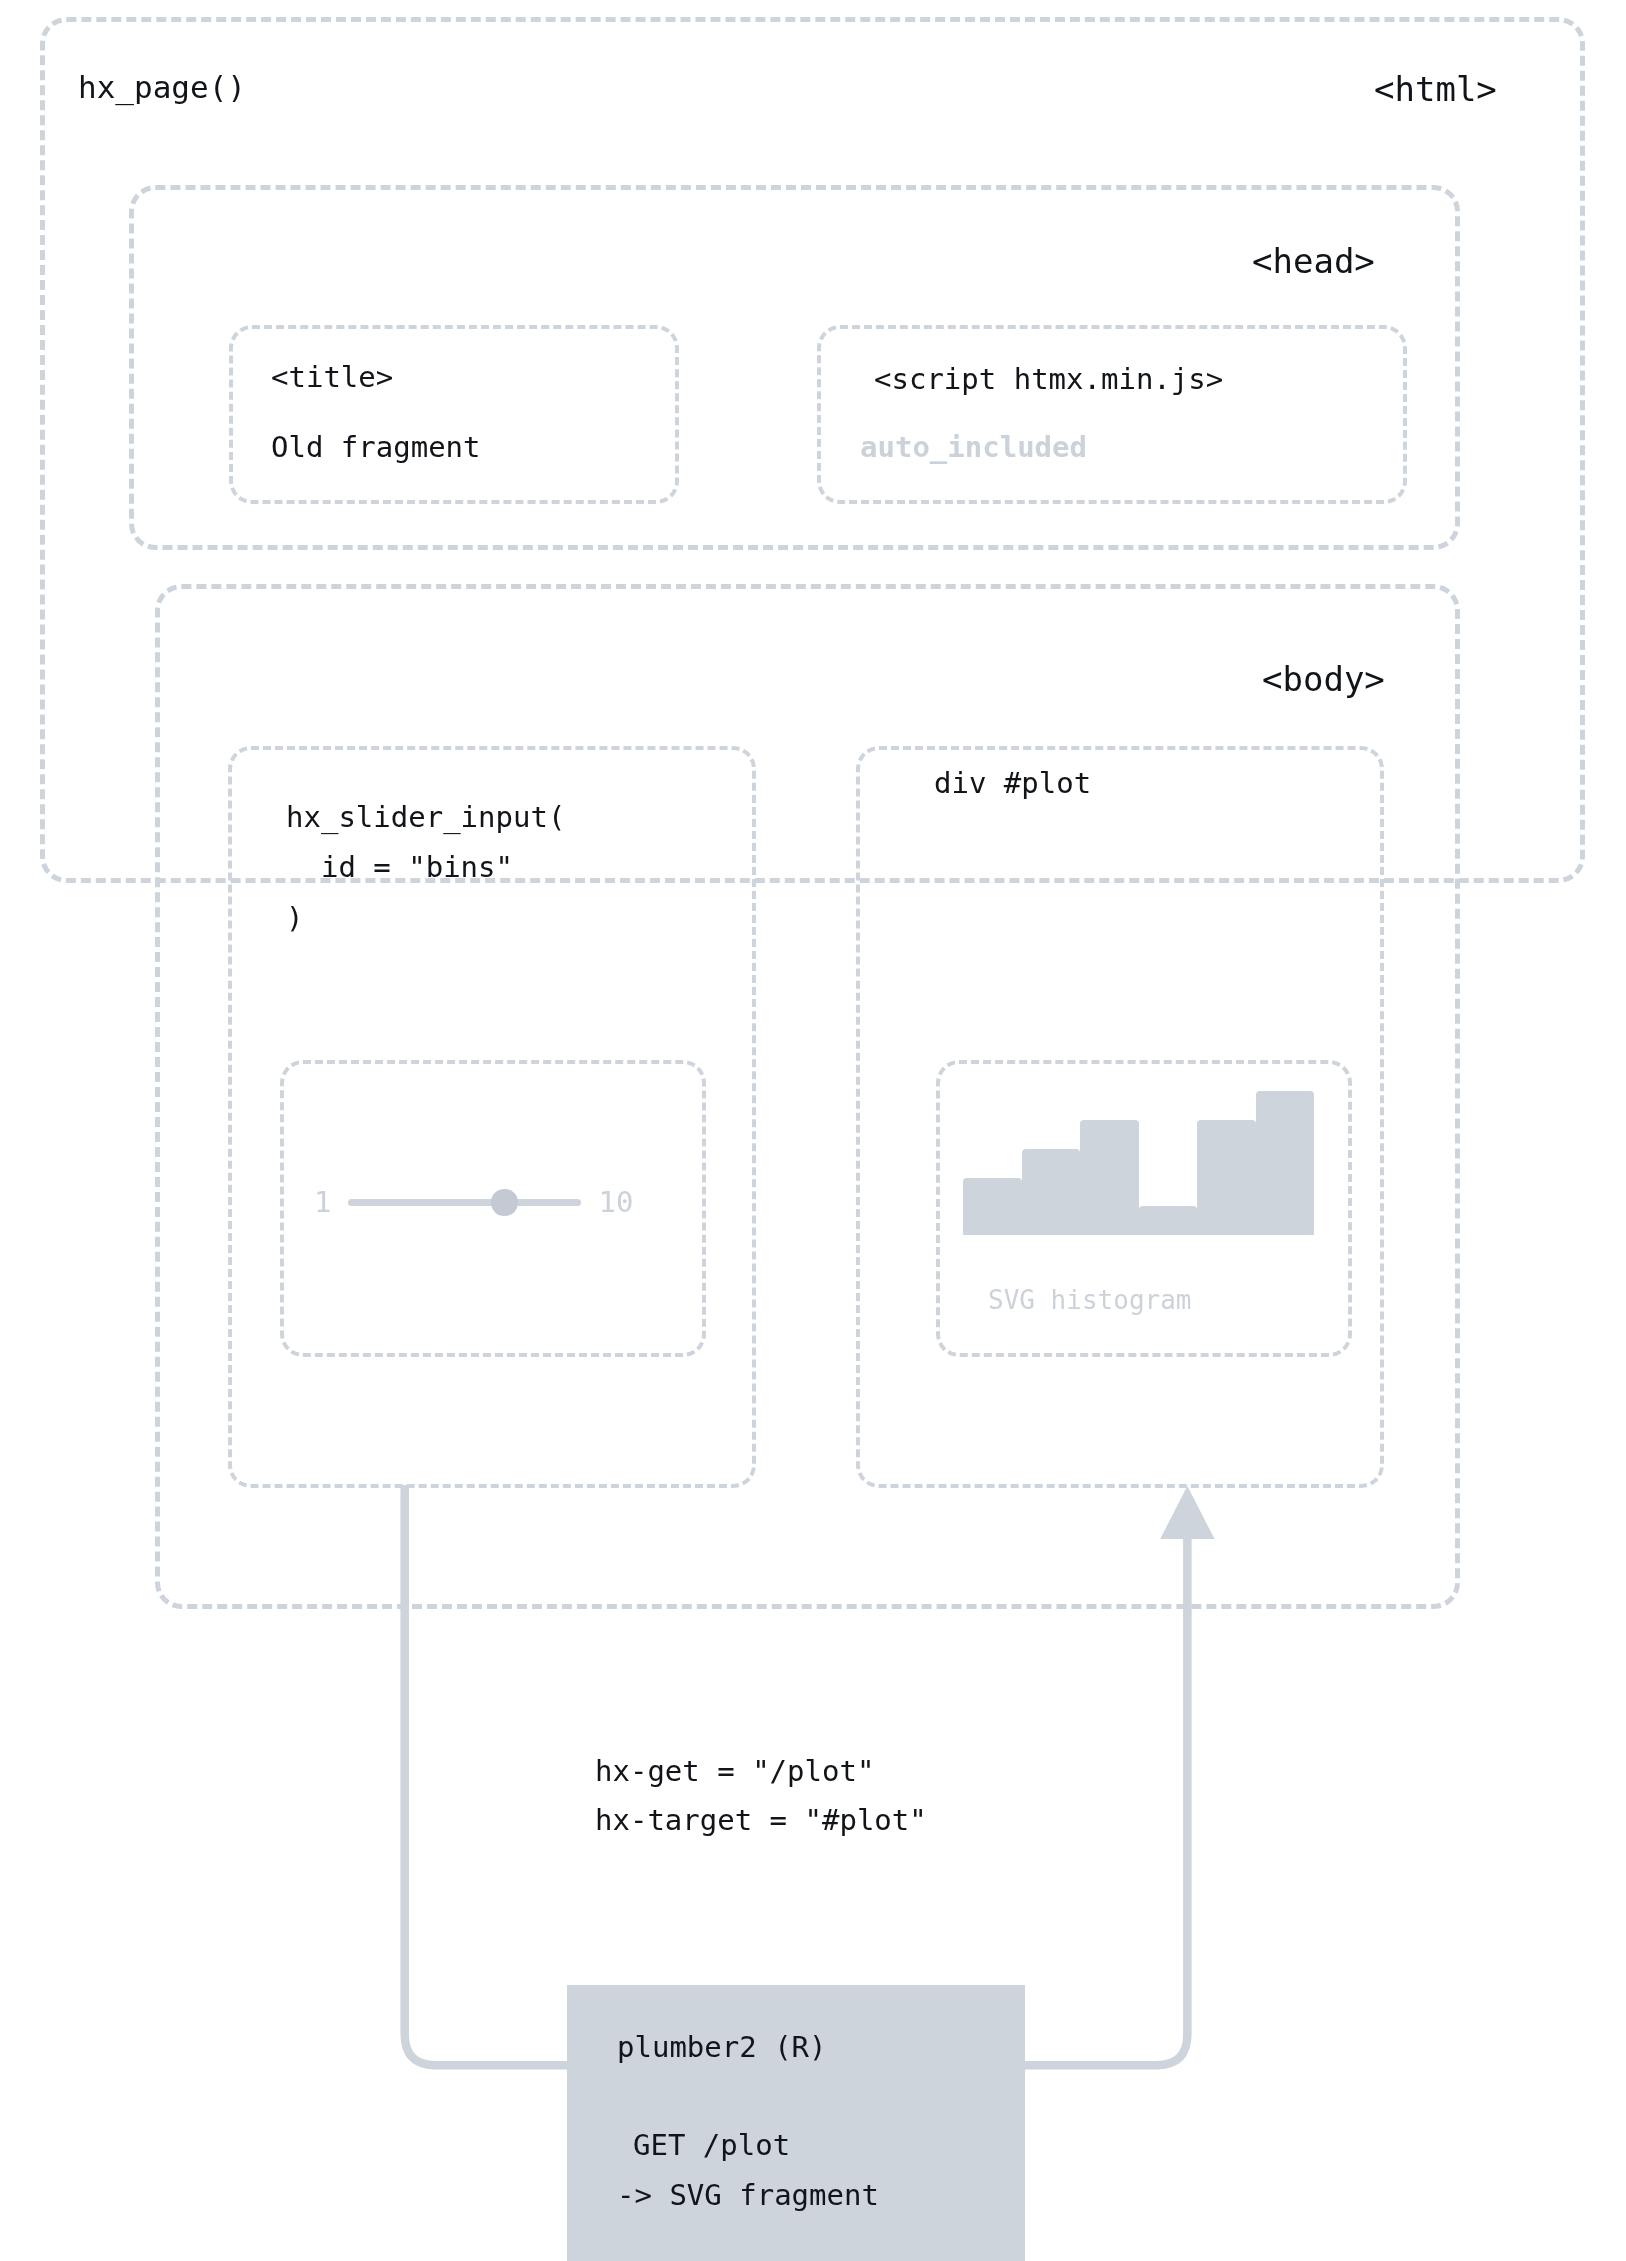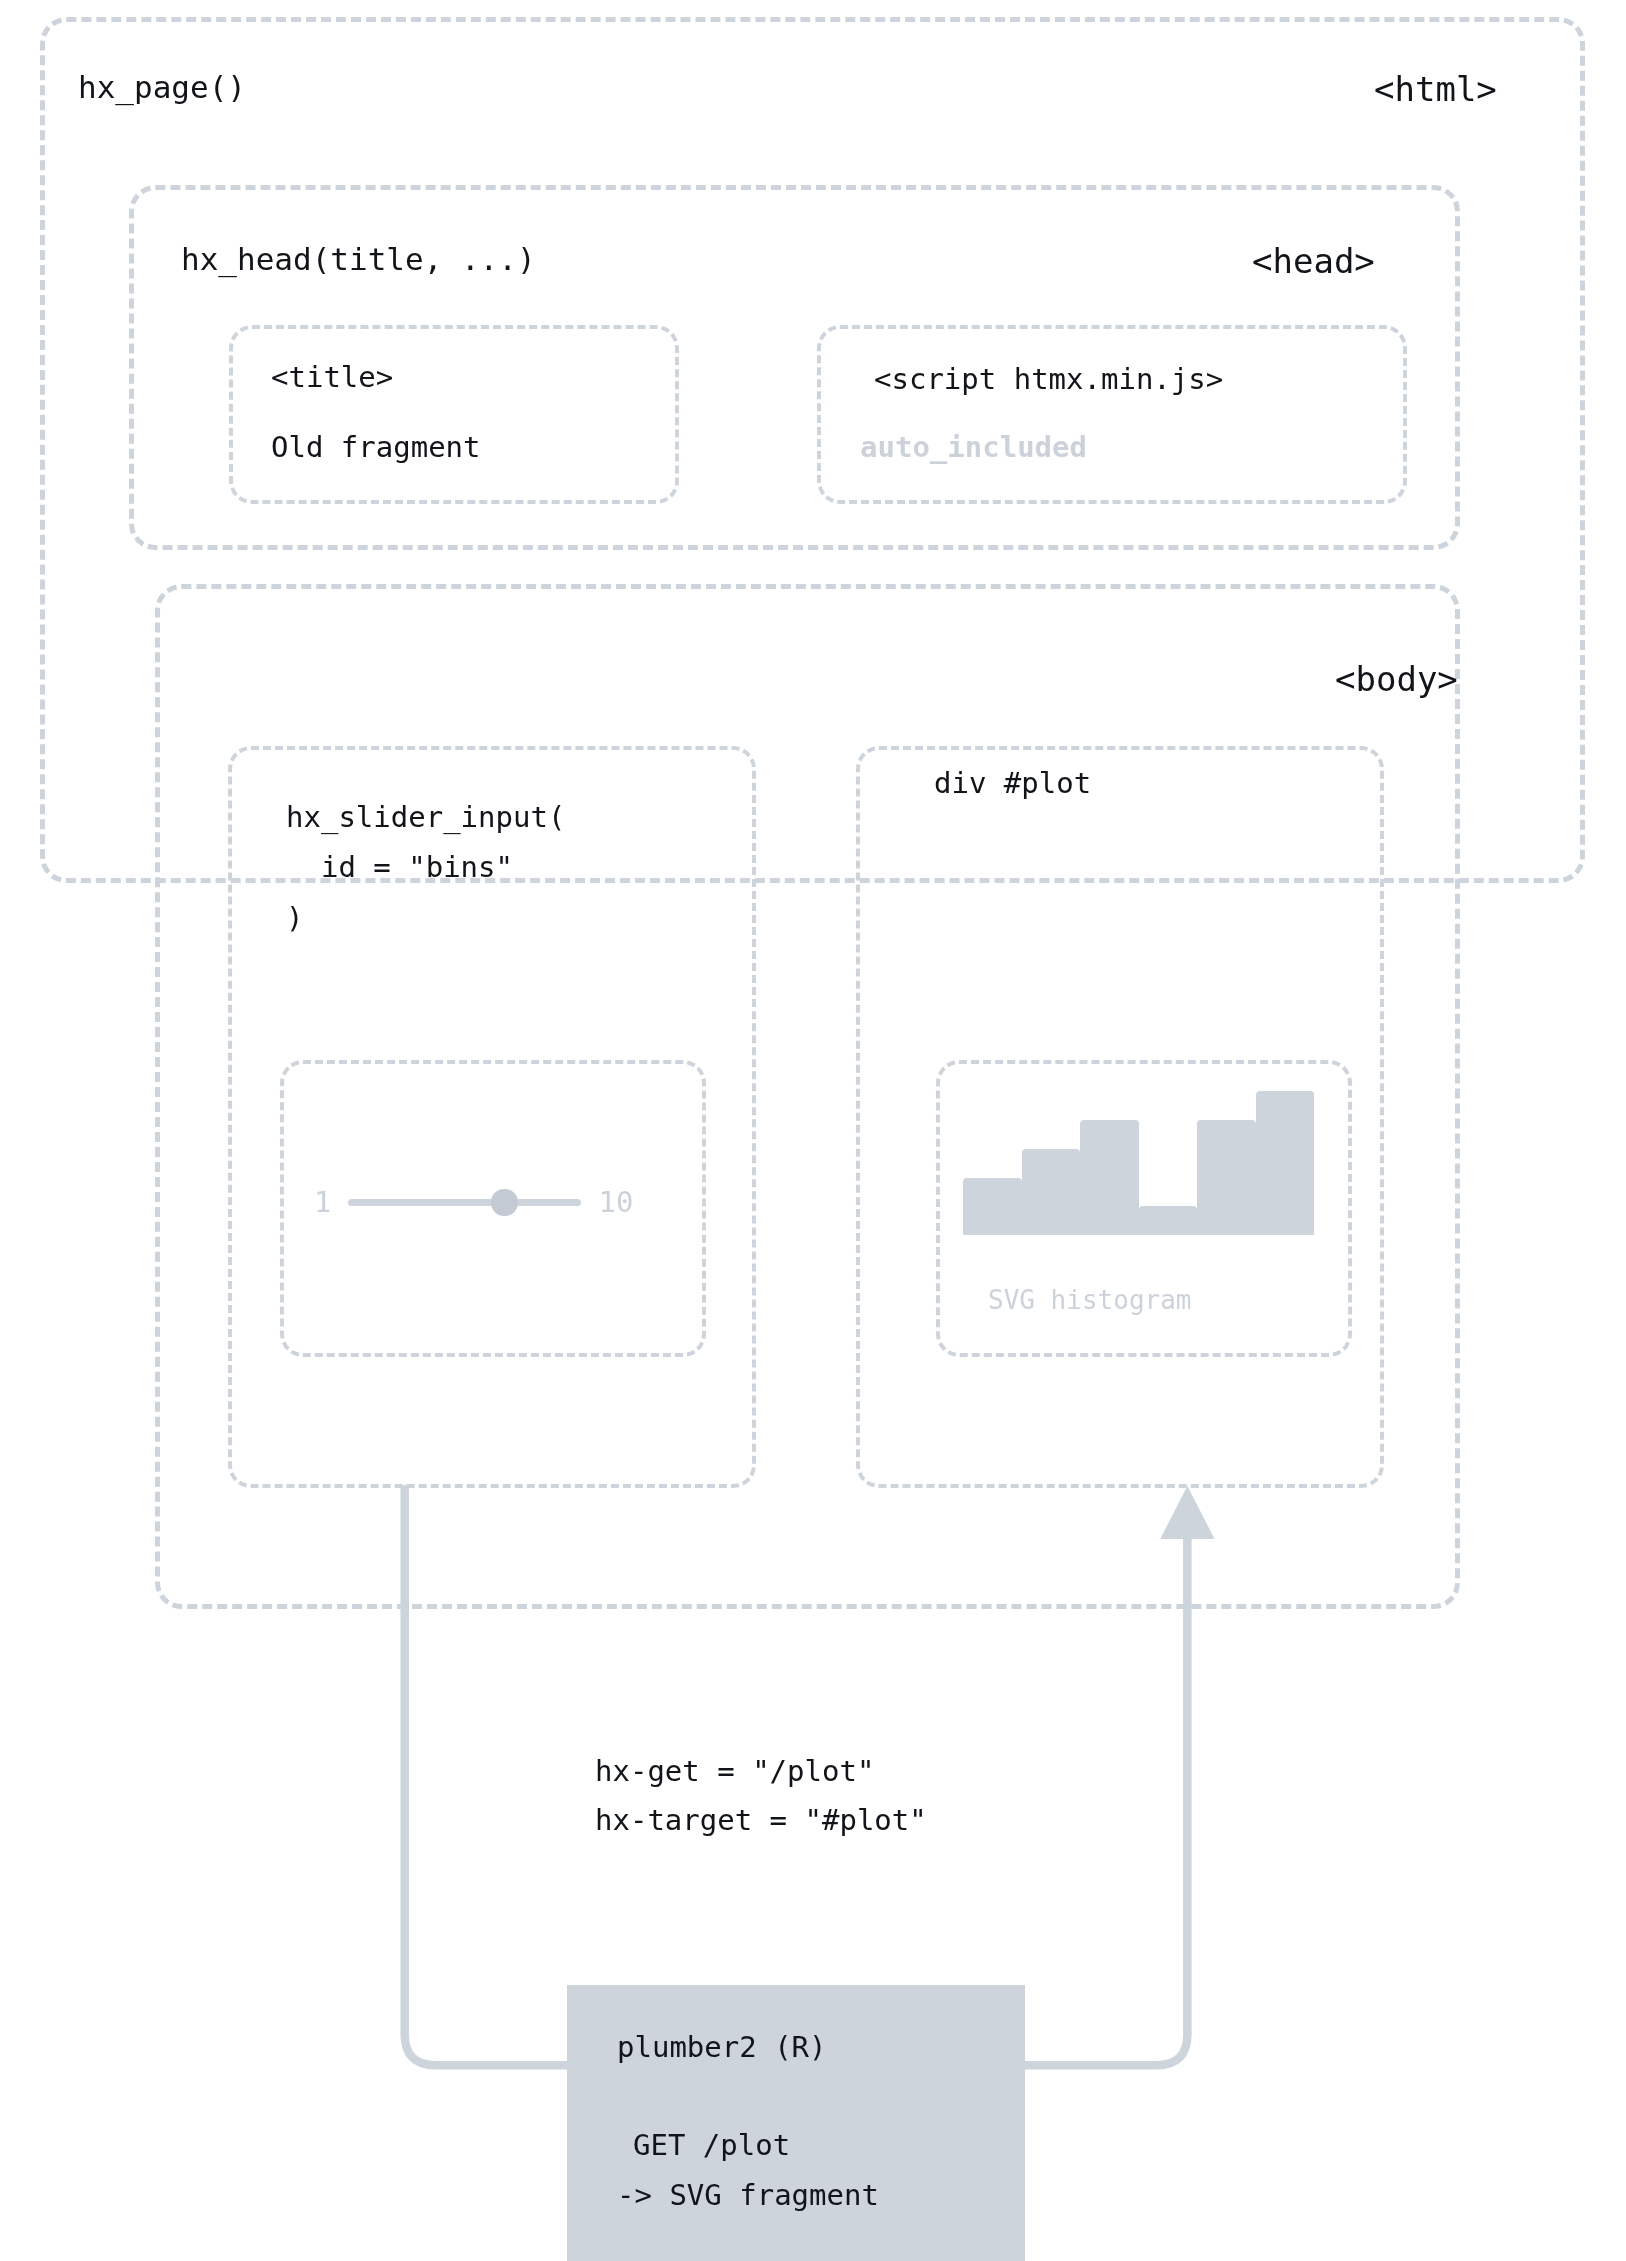--- a/index.html
+++ b/index.html
@@ -114,39 +114,38 @@
 <div class="stage">
 
   <div class="dbox" style="left:40px; top:17px; width:1545px; height:866px;"></div>
 
   <div class="lbl big" style="left:78px; top:66px;">hx_page()</div>
 
   <div class="lbl tag" style="left:1374px; top:66px; text-align:right;">&lt;html&gt;</div>
 
   <div class="dbox" style="left:129px; top:185px; width:1331px; height:365px;"></div>
 
-  <div class="lbl big" style="left:181px; top:238px;">hx_head(title, ...)</div>
 
   <div class="lbl tag" style="left:1252px; top:238px;">&lt;head&gt;</div>
 
   <div class="dbox thin" style="left:229px; top:325px; width:450px; height:179px;"></div>
 
   <div class="lbl mid" style="left:271px; top:357px;">&lt;title&gt;</div>
 
   <div class="lbl mid" style="left:271px; top:427px;">Old fragment</div>
 
   <div class="dbox thin" style="left:817px; top:325px; width:590px; height:179px;"></div>
 
   <div class="lbl mid" style="left:874px; top:359px;text-align:right;">&lt;script htmx.min.js&gt;</div>
 
   <div class="lbl mid ghost" style="left:860px; top:427px;font-weight:bold;">auto_included</div>
 
   <div class="dbox" style="left:155px; top:584px; width:1305px; height:1025px;"></div>
 
-  <div class="lbl tag" style="left:1335px; top:656px;">&lt;body&gt;</div>
+  <div class="lbl tag" style="left:1262px; top:656px;">&lt;body&gt;</div>
 
   <div class="dbox thin" style="left:228px; top:746px; width:528px; height:742px;"></div>
 
   <div class="lbl mid" style="left:286px; top:797px;">hx_slider_input(</div>
   <div class="lbl mid" style="left:286px; top:847px;">  id = "bins"</div>
   <div class="lbl mid" style="left:286px; top:898px;">)</div>
 
   <div class="dbox thin" style="left:280px; top:1060px; width:426px; height:297px;"></div>
 
   <div class="slider-wrap" style="left:314px; top:1188px;">

